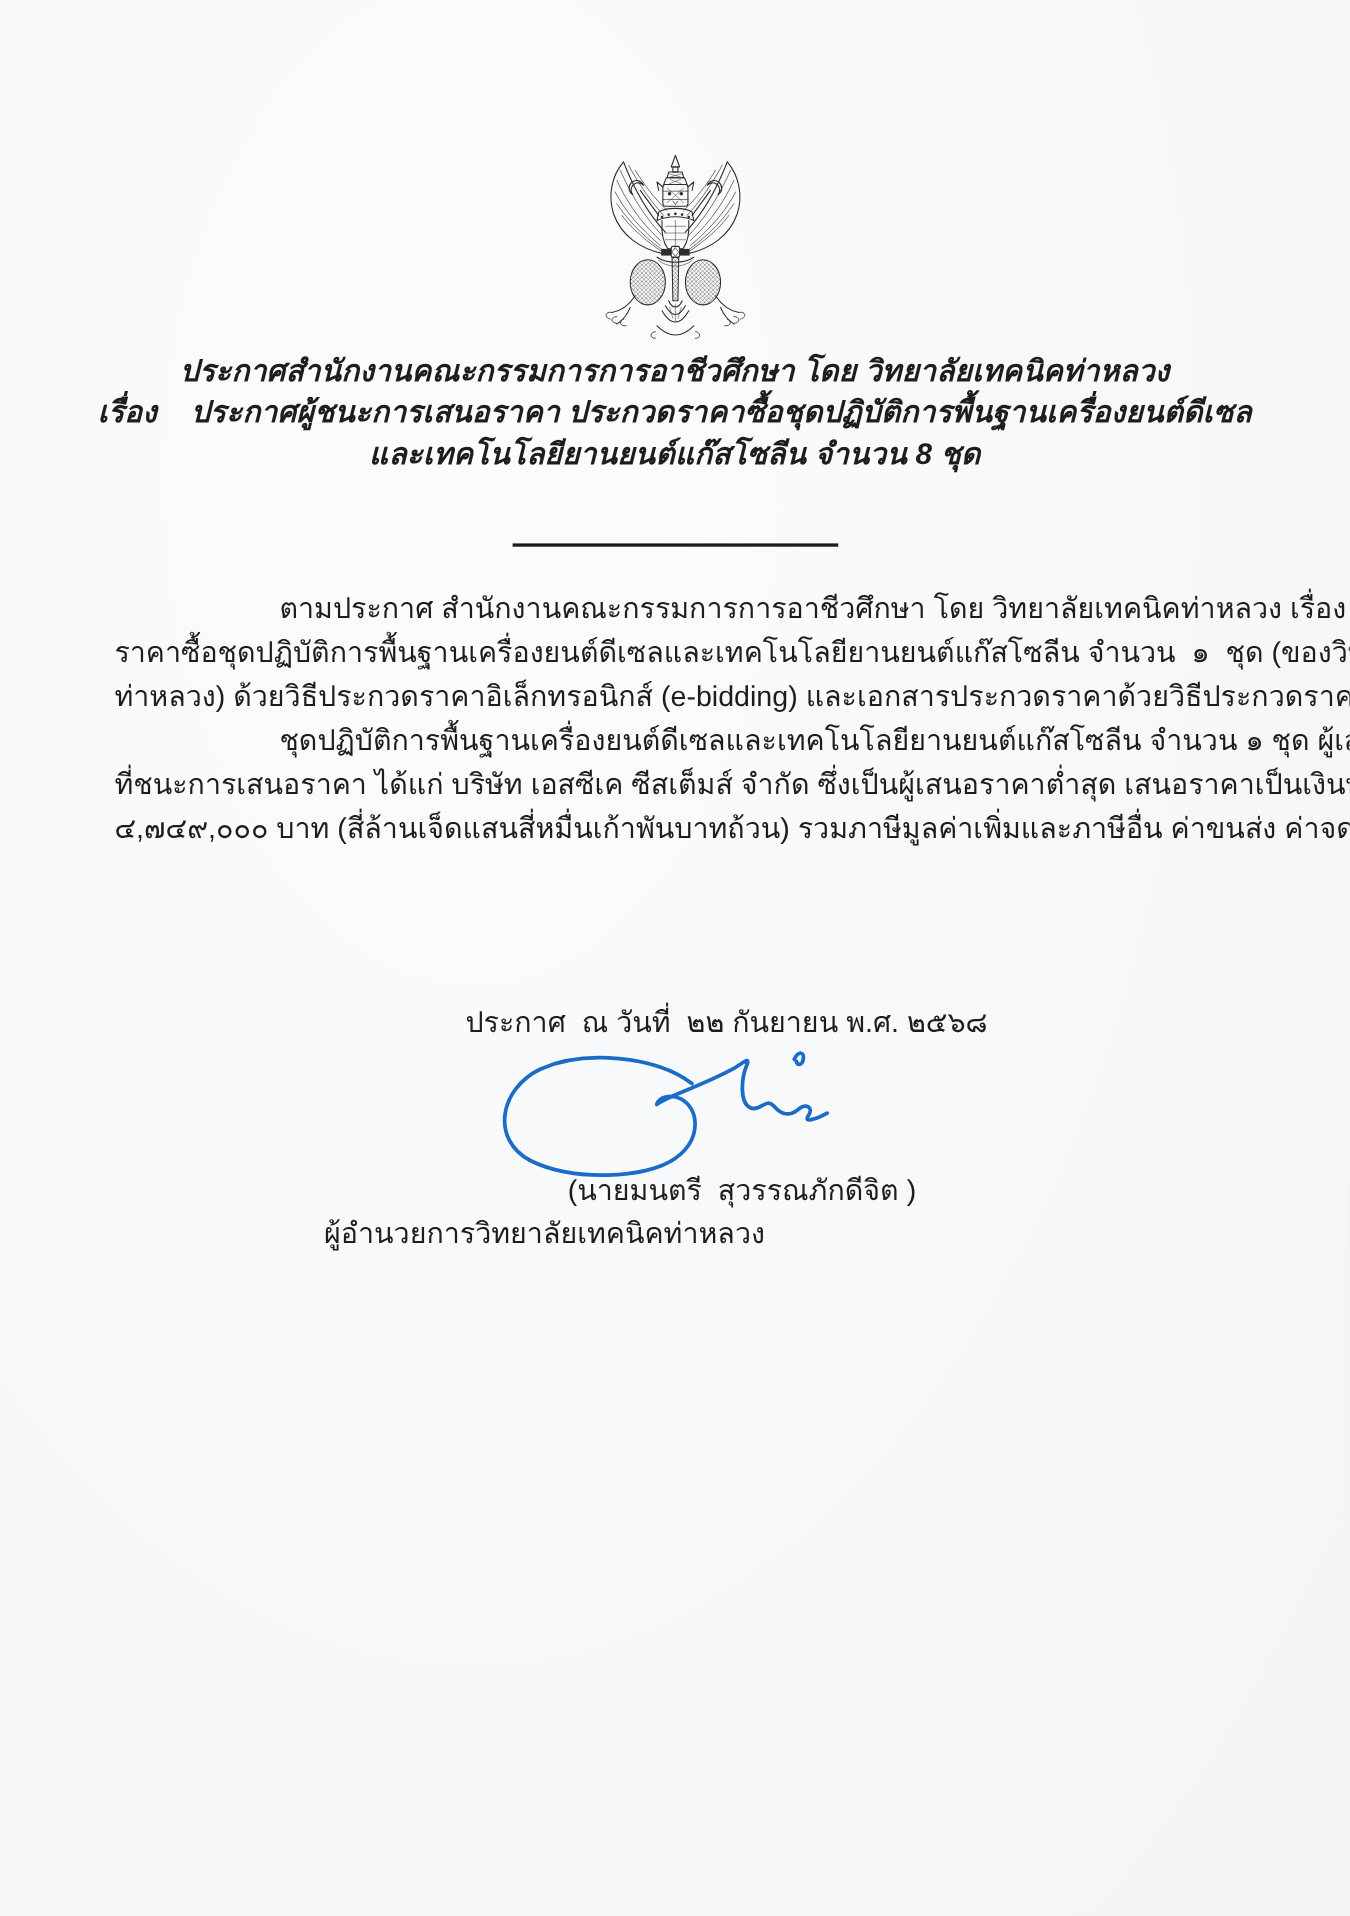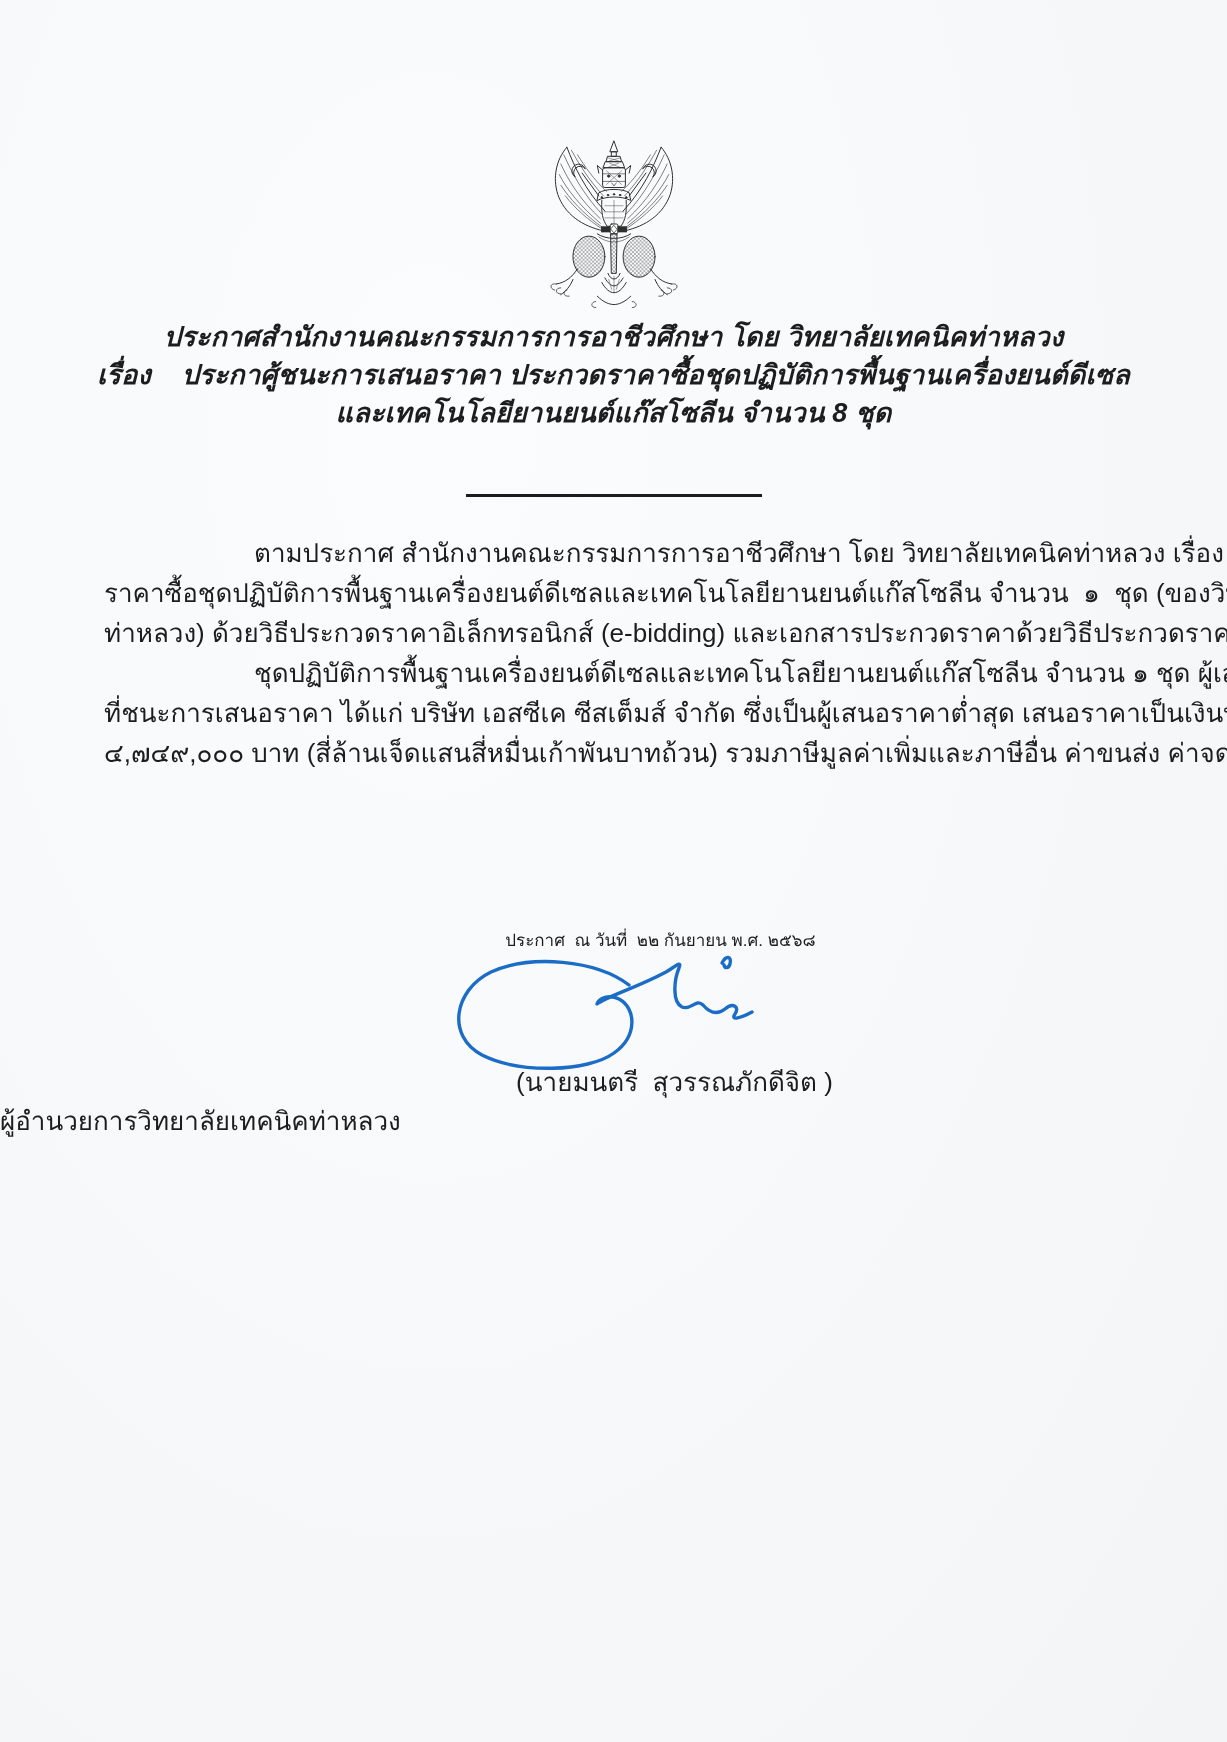--- a/index.html
+++ b/index.html
@@ -43,40 +43,40 @@
     top: 533px; left: 104px; width: 1030px;
     font-size: 26px; line-height: 40px;
     font-weight: 400;
   }
   .b-line { white-space: pre; }
   .b-indent { padding-left: 150px; }
   .date-line {
     position: absolute;
     top: 909px; left: 94px; width: 1133px;
     text-align: center;
-    font-size: 17px; line-height: 40px;
+    font-size: 26px; line-height: 40px;
     white-space: pre;
-    margin-top: 12px;
   }
   .signature {
     position: absolute;
     top: 952px; left: 436px;
     width: 336px; height: 122px;
   }
   .signature svg { width: 100%; height: 100%; }
   .signatory-name {
     position: absolute;
     top: 1062px; left: 108px; width: 1133px;
     text-align: center;
     font-size: 26px; line-height: 40px;
     white-space: pre;
   }
   .signatory-position {
     position: absolute;
     top: 1101px; left: 0; width: 990px;
+    text-align: center;
     font-size: 26px; line-height: 40px;
     white-space: pre;
   }
 </style>
 </head>
 <body>
 
 <div class="page">
 
   <div class="emblem">
@@ -150,21 +150,21 @@
         <path d="M100,182 v20 M93,186 l4,13 M107,186 l-4,13" stroke-width="0.6"></path>
 
         <path d="M78,208 C86,216 94,219 100,219 C106,219 114,216 122,208"></path>
         <path d="M76,215 c-6,0 -8,8 0,8 M124,215 c6,0 8,8 0,8" stroke-width="1"></path>
       </g>
     </svg>
   </div>
 
   <div class="title-block">
     <div class="t-line">ประกาศสำนักงานคณะกรรมการการอาชีวศึกษา โดย วิทยาลัยเทคนิคท่าหลวง</div>
-    <div class="t-line">เรื่อง    ประกาศู้ชนะการเสนอราคา ประกวดราคาซื้อชุดปฏิบัติการพื้นฐานเครื่องยนต์ดีเซล</div>
+    <div class="t-line">เรื่อง    ประกาศผู้ชนะการเสนอราคา ประกวดราคาซื้อชุดปฏิบัติการพื้นฐานเครื่องยนต์ดีเซล</div>
     <div class="t-line">และเทคโนโลยียานยนต์แก๊สโซลีน จำนวน 8 ชุด</div>
   </div>
 
   <div class="divider"></div>
 
   <div class="body-block">
     <div class="b-line b-indent">ตามประกาศ สำนักงานคณะกรรมการการอาชีวศึกษา โดย วิทยาลัยเทคนิคท่าหลวง เรื่อง ประกวด</div>
     <div class="b-line">ราคาซื้อชุดปฏิบัติการพื้นฐานเครื่องยนต์ดีเซลและเทคโนโลยียานยนต์แก๊สโซลีน จำนวน  ๑  ชุด (ของวิทยาลัยเทคนิค</div>
     <div class="b-line">ท่าหลวง) ด้วยวิธีประกวดราคาอิเล็กทรอนิกส์ (e-bidding) และเอกสารประกวดราคาด้วยวิธีประกวดราคา</div>
     <div class="b-line b-indent">ชุดปฏิบัติการพื้นฐานเครื่องยนต์ดีเซลและเทคโนโลยียานยนต์แก๊สโซลีน จำนวน ๑ ชุด ผู้เสนอราคา</div>

